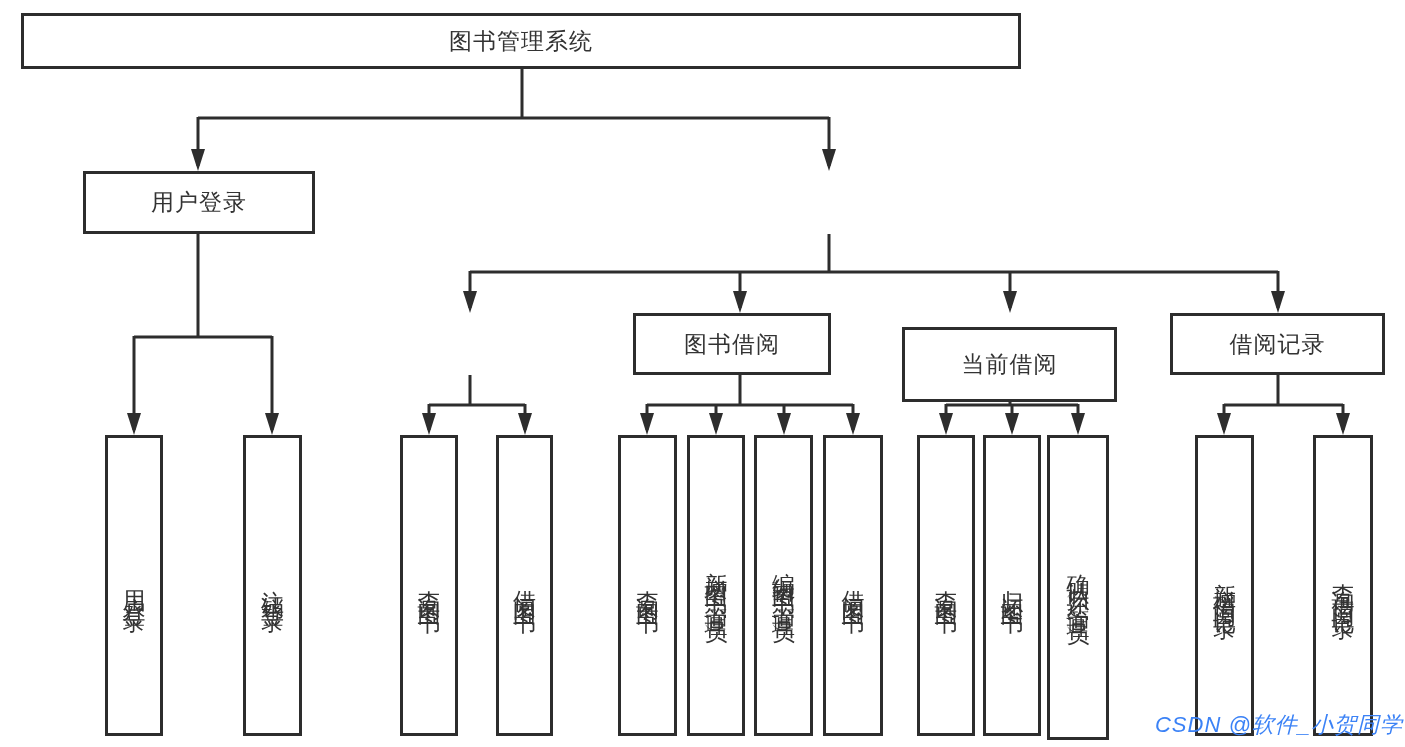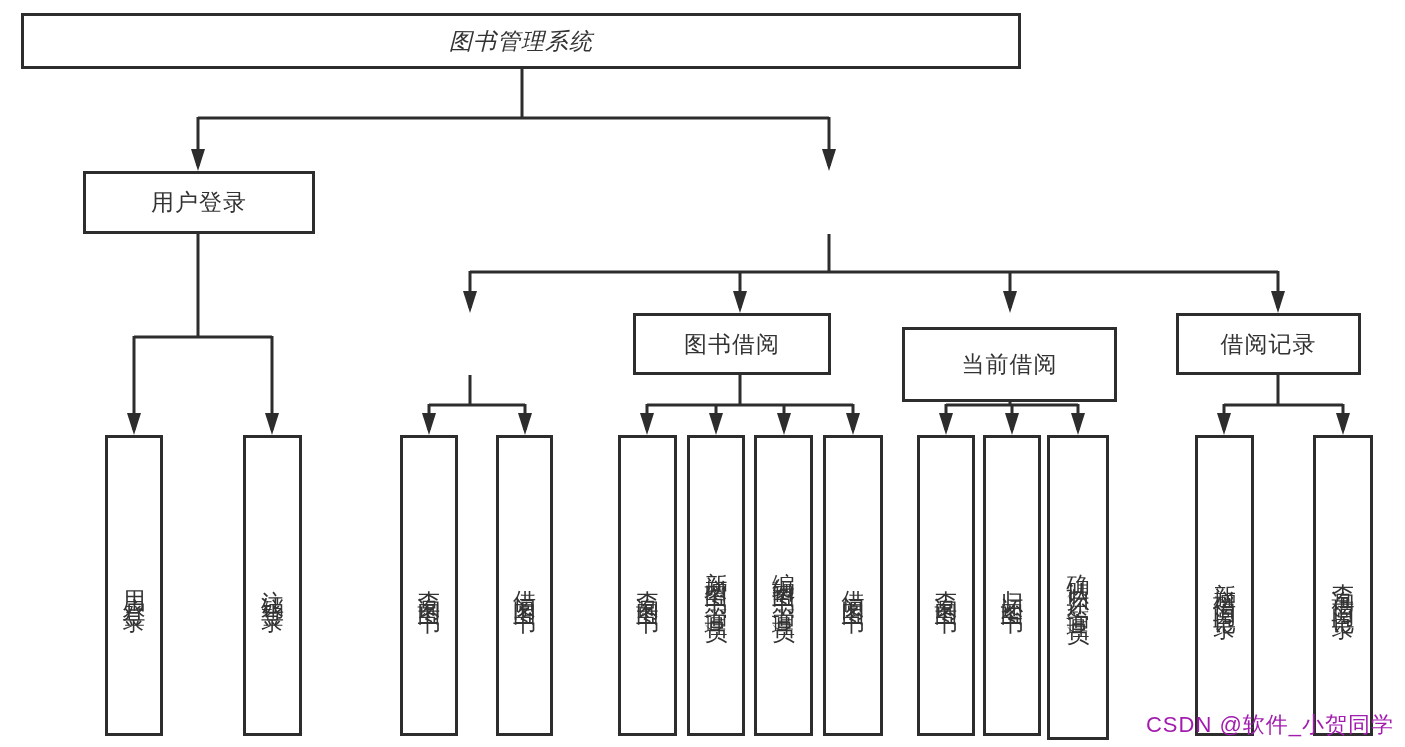--- a/index.html
+++ b/index.html
@@ -34,26 +34,27 @@
   .vnode span {
     writing-mode: vertical-rl;
     text-orientation: mixed;
     font-size: 23px;
     letter-spacing: 7px;
     line-height: 1;
     white-space: nowrap;
   }
   .watermark {
     position: absolute;
-    right: 11px;
+    right: 2px;
     bottom: 7px;
     font-size: 22px;
-    color: #a21caf;
+    color: #3b82f6;
     letter-spacing: 1px;
     white-space: nowrap;
+    font-style: italic;
   }
 </style>
 </head>
 <body>
 
 <div class="stage">
 
   <svg class="connectors" viewBox="0 0 1405 747" xmlns="http://www.w3.org/2000/svg">
     <defs>
       <marker id="arrow" viewBox="0 0 22 14" refX="17" refY="7" markerWidth="22" markerHeight="14" markerUnits="userSpaceOnUse" orient="auto">
@@ -90,35 +91,35 @@
       <line x1="946" y1="404" x2="946" y2="430" marker-end="url(#arrow)"></line>
       <line x1="1012" y1="404" x2="1012" y2="430" marker-end="url(#arrow)"></line>
       <line x1="1078" y1="404" x2="1078" y2="430" marker-end="url(#arrow)"></line>
 
       <path d="M1278,375 L1278,405 M1224,405 L1343,405"></path>
       <line x1="1224" y1="404" x2="1224" y2="430" marker-end="url(#arrow)"></line>
       <line x1="1343" y1="404" x2="1343" y2="430" marker-end="url(#arrow)"></line>
     </g>
   </svg>
 
-  <div class="node hnode" style="left:21px; top:13px; width:1000px; height:56px;font-style:italic;">
+  <div class="node hnode" style="left:21px; top:13px; width:1000px; height:56px;">
     <span>图书管理系统</span>
   </div>
 
   <div class="node hnode" style="left:83px; top:171px; width:232px; height:63px;">
     <span>用户登录</span>
   </div>
 
   <div class="node hnode" style="left:633px; top:313px; width:198px; height:62px;">
     <span>图书借阅</span>
   </div>
   <div class="node hnode" style="left:902px; top:327px; width:215px; height:75px;">
     <span>当前借阅</span>
   </div>
-  <div class="node hnode" style="left:1170px; top:313px; width:185px; height:62px;margin-left:6px;">
+  <div class="node hnode" style="left:1170px; top:313px; width:215px; height:62px;">
     <span>借阅记录</span>
   </div>
 
   <div class="node vnode" style="left:105px; top:435px; width:58px; height:301px;">
     <span>用户登录</span>
   </div>
   <div class="node vnode" style="left:243px; top:435px; width:59px; height:301px;">
     <span>注销登录</span>
   </div>
 

